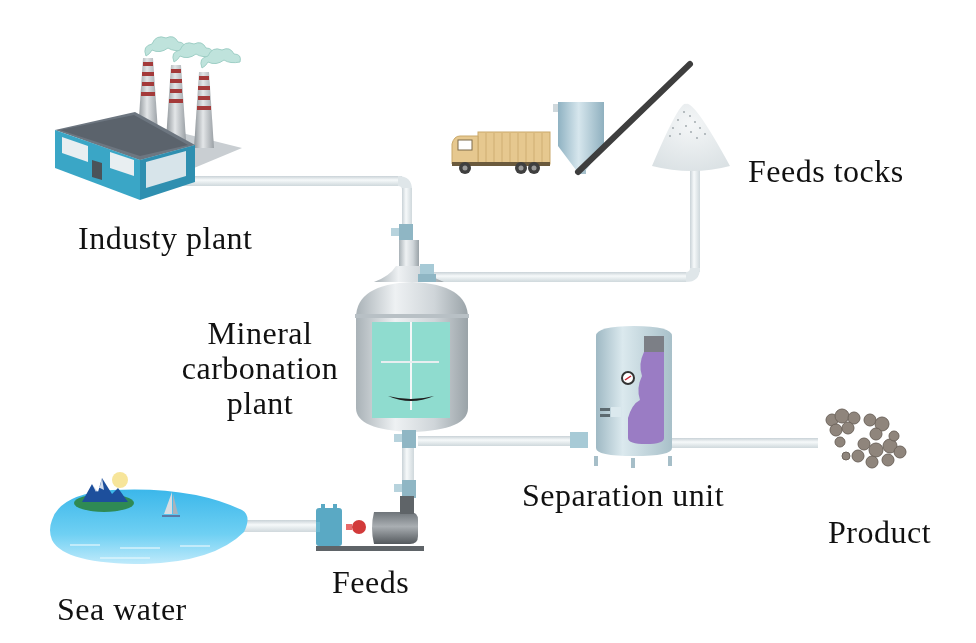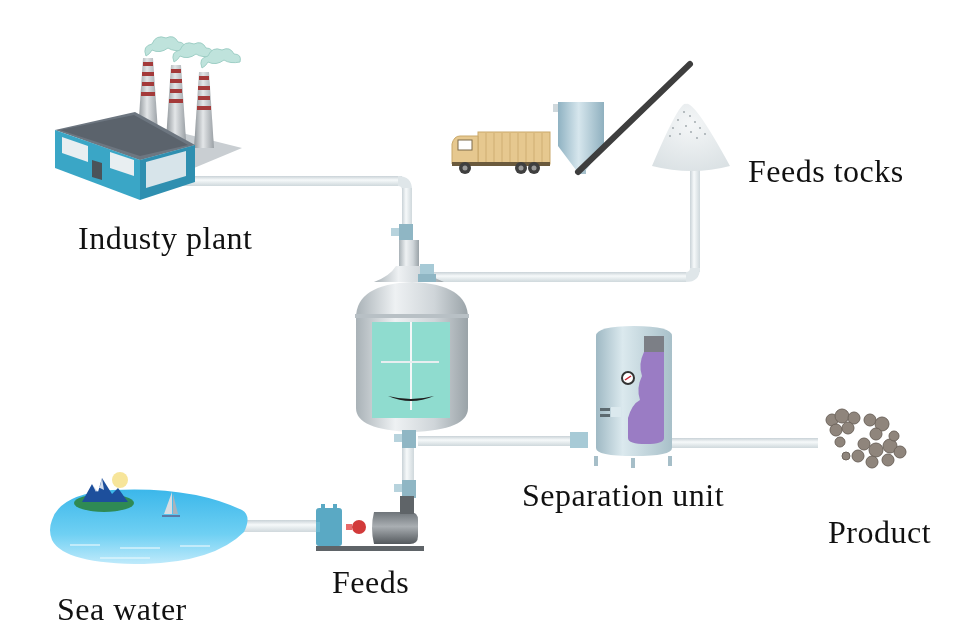--- a/index.html
+++ b/index.html
@@ -289,17 +289,22 @@
     <rect x="346" y="524" width="6" height="6" fill="#e86a6a"></rect>
     <path d="M374 512 h36 q8 0 8 8 v16 q0 8 -8 8 h-36 q-4 -16 0 -32 z" fill="url(#motor)"></path>
     <rect x="400" y="496" width="14" height="18" fill="#5f6468"></rect>
     <rect x="316" y="546" width="108" height="5" fill="#5f6468"></rect>
   </g>
 </svg>
 
 
 <div class="label" style="left:40px; top:221px;margin-left:38px;">Industy plant</div>
 <div class="label" style="left:748px; top:154px;">Feeds tocks</div>
+<div class="label center" style="left:160px; top:316px; width:200px;">
+  <div>Mineral</div>
+  <div>carbonation</div>
+  <div>plant</div>
+</div>
 <div class="label" style="left:522px; top:478px;">Separation unit</div>
 <div class="label" style="left:828px; top:482px;margin-top:33px;">Product</div>
 <div class="label" style="left:57px; top:592px;">Sea water</div>
 <div class="label" style="left:332px; top:565px;">Feeds</div>
 </div>
 
 </body></html>

